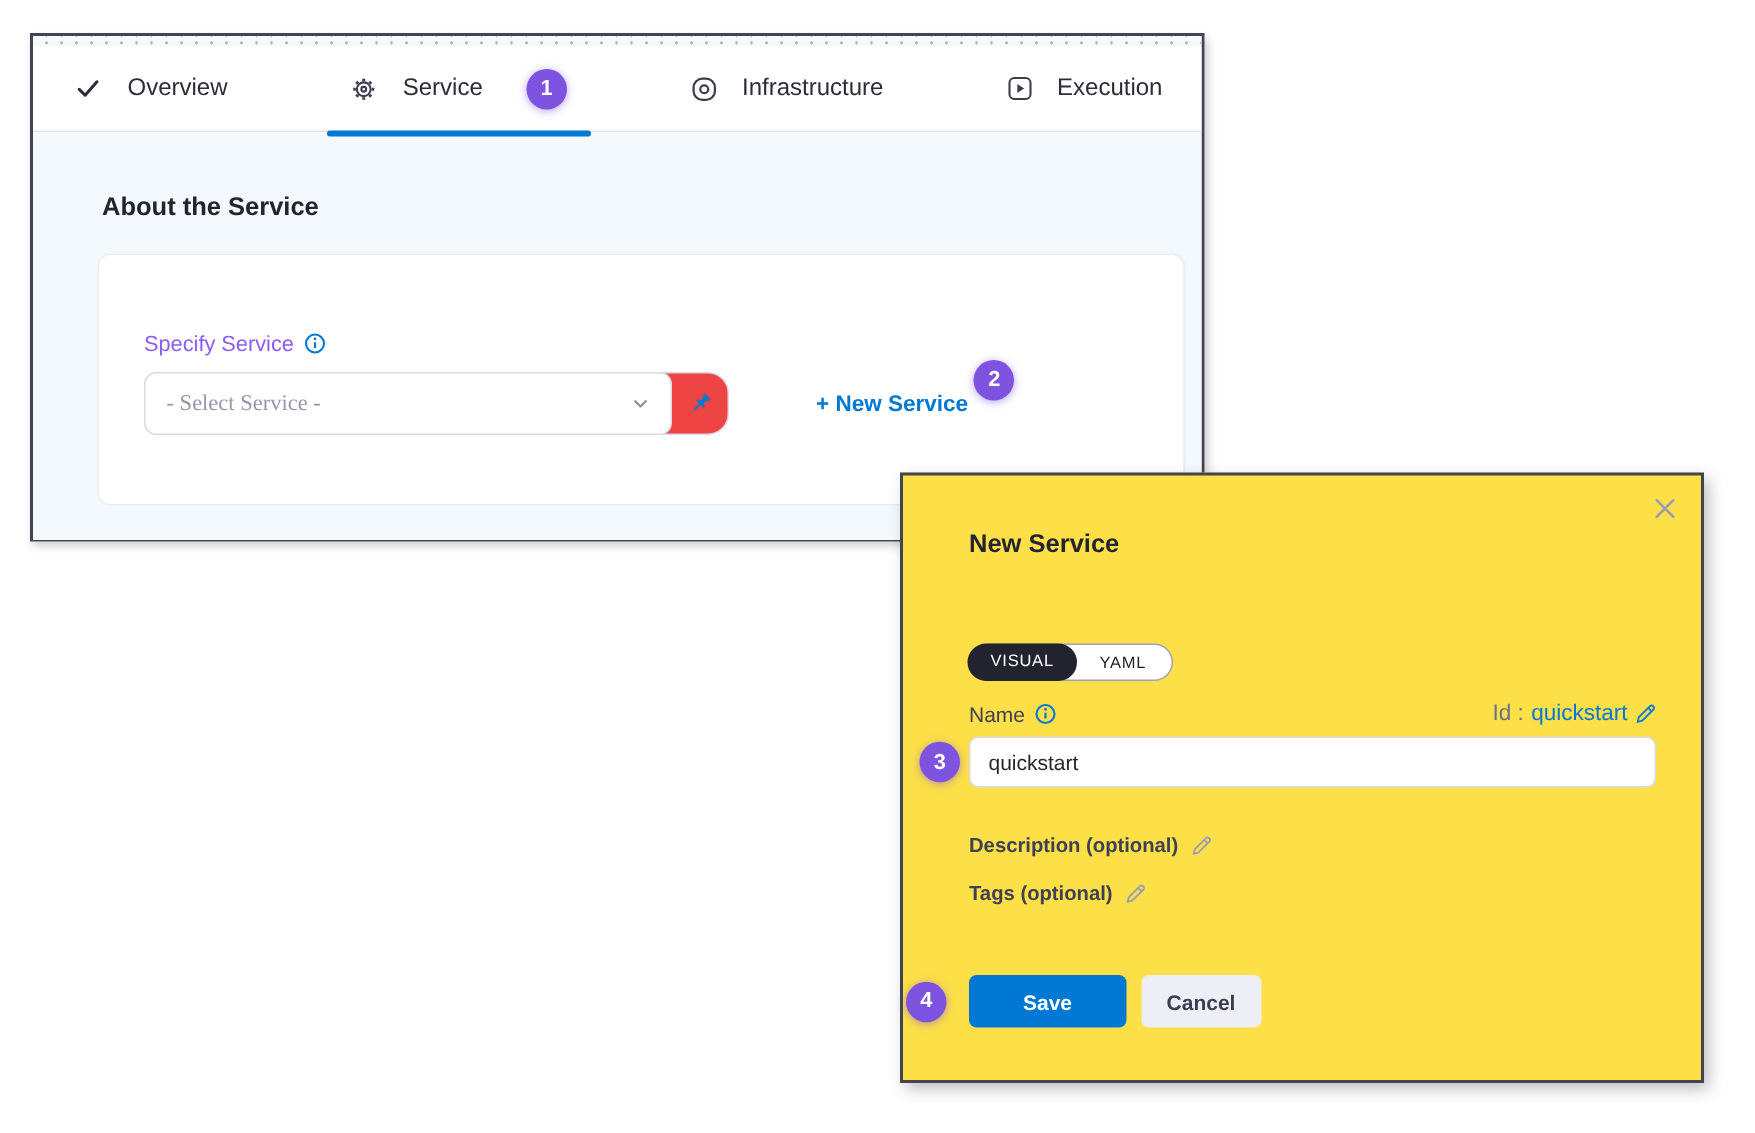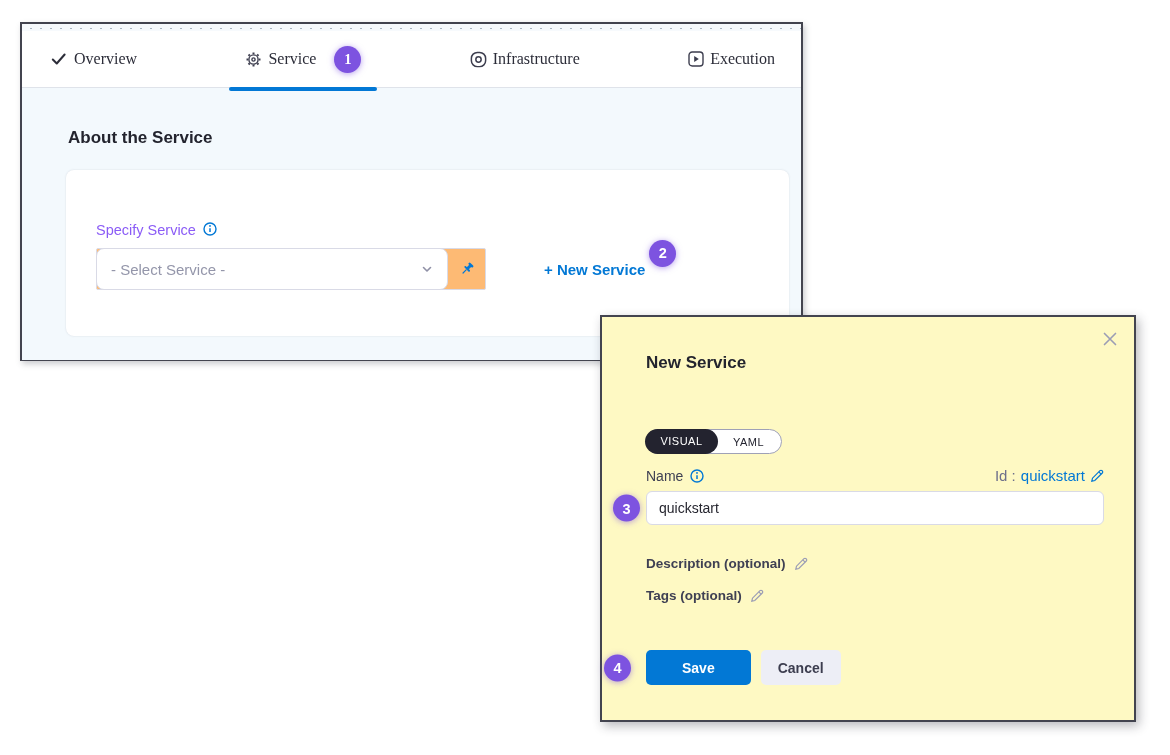--- a/index.html
+++ b/index.html
@@ -8,56 +8,56 @@
   .stage { position:relative; width:1170px; height:755px; overflow:hidden; }
 
   
   .main-panel { position:absolute; left:20px; top:22px; width:783px; height:339px;
     background:#ffffff; border:2px solid #43444f; box-shadow:2px 3px 6px rgba(70,72,84,.28); }
   .dots-strip { height:7px; background-color:#f7fafd;
     background-image:radial-gradient(circle,#a9b6c2 .9px,transparent 1.1px);
     background-size:10px 5px; background-position:4px 2px; }
   .tab-row { height:57px; display:flex; align-items:center; justify-content:space-between;
     padding:0 26px 0 28px; background:#fff; border-bottom:1px solid #dfe3ea; }
-  .tab { position:relative; display:flex; align-items:center; gap:6px;
-    font-size:16px; font-weight:500; color:#2c2d39; cursor:pointer; white-space:nowrap;font-family:Liberation Serif, serif; }
+  .tab { position:relative; display:flex; align-items:center; gap:17px;
+    font-size:16px; font-weight:500; color:#2c2d39; cursor:pointer; white-space:nowrap; }
   .tab.active::after { content:""; position:absolute; left:-16px; right:-16px; bottom:-18px;
     height:4px; border-radius:2px; background:#0278d5; }
   .icon { display:inline-flex; align-items:center; justify-content:center; }
 
   .panel-content { background:#f3f9fd; height:272px; padding:40px 12px 0 44px; }
   .panel-heading { font-size:17px; font-weight:700; color:#23242e; margin:0 0 22px 2px; }
   .card { background:#fff; border-radius:8px; height:166px; padding:52px 0 0 30px;
     box-shadow:0 0 2px rgba(96,97,112,.2); }
   .field-label { display:flex; align-items:flex-start; gap:7px; font-size:14.5px;
     color:#8b5cf6; margin-bottom:10px; }
   .select-row { display:flex; align-items:center; }
-  .select-group { display:flex; height:42px; border:1px solid #d9dae6; border-radius:2px;
-    background:#fdba74; }
+  .select-group { display:flex; height:42px; border:1px solid #d9dae6; border-radius:14px;
+    background:#ef4444;font-family:Liberation Serif, serif; }
   .select-box { width:352px; height:42px; margin:-1px; background:#fff;
     border:1px solid #d9dae6; border-radius:8px; display:flex; align-items:center;
     justify-content:space-between; padding:0 13px 0 14px; font-size:15px; color:#9496aa;
     cursor:pointer; }
   .pin-btn { width:38px; height:40px; display:flex; align-items:center; justify-content:center;
     border:none; background:transparent; border-radius:0 8px 8px 0; cursor:pointer; }
   .new-service { position:relative; margin-left:58px; color:#0278d5; font-weight:700;
     font-size:15px; cursor:pointer; text-decoration:none; }
 
   
   .step-badge { width:27px; height:27px; border-radius:50%; background:#7d53e0; color:#fff;
     font-size:14.5px; font-weight:700; display:flex; align-items:center; justify-content:center;
     box-shadow:0 1px 6px rgba(125,83,224,.55); flex:none; }
   .badge-1 { margin-left:12px; }
   .badge-2 { position:absolute; top:-21px; right:-31px; }
   .badge-3 { position:absolute; left:-33px; top:50%; transform:translateY(-50%); z-index:3; }
   .badge-4 { position:absolute; left:-42px; top:50%; transform:translateY(-50%); z-index:3; }
 
   
   .modal { position:absolute; left:600px; top:315px; width:536px; height:407px;
-    background:#fef9c3; border:2px solid #43444f; box-shadow:3px 4px 10px rgba(40,41,52,.32); }
+    background:#fde047; border:2px solid #43444f; box-shadow:3px 4px 10px rgba(40,41,52,.32); }
   .modal-close { position:absolute; top:8px; right:10px; width:28px; height:28px;
     background:none; border:none; cursor:pointer; display:flex; align-items:center;
     justify-content:center; }
   .modal-body { padding:36px 30px 0 44px; }
   .modal-title { font-size:17px; font-weight:700; color:#23242e; }
   .mode-toggle { display:inline-flex; align-items:center; margin-top:56px; height:25px;
     border:1.6px solid #9fa1b6; border-radius:13px; background:#fff; }
   .seg { font-size:11px; font-weight:400; letter-spacing:.5px; cursor:pointer; }
   .seg-visual { background:#23232f; color:#fff; border-radius:13px; margin:-1.6px;
     padding:0 15px; height:25px; line-height:25px; }

